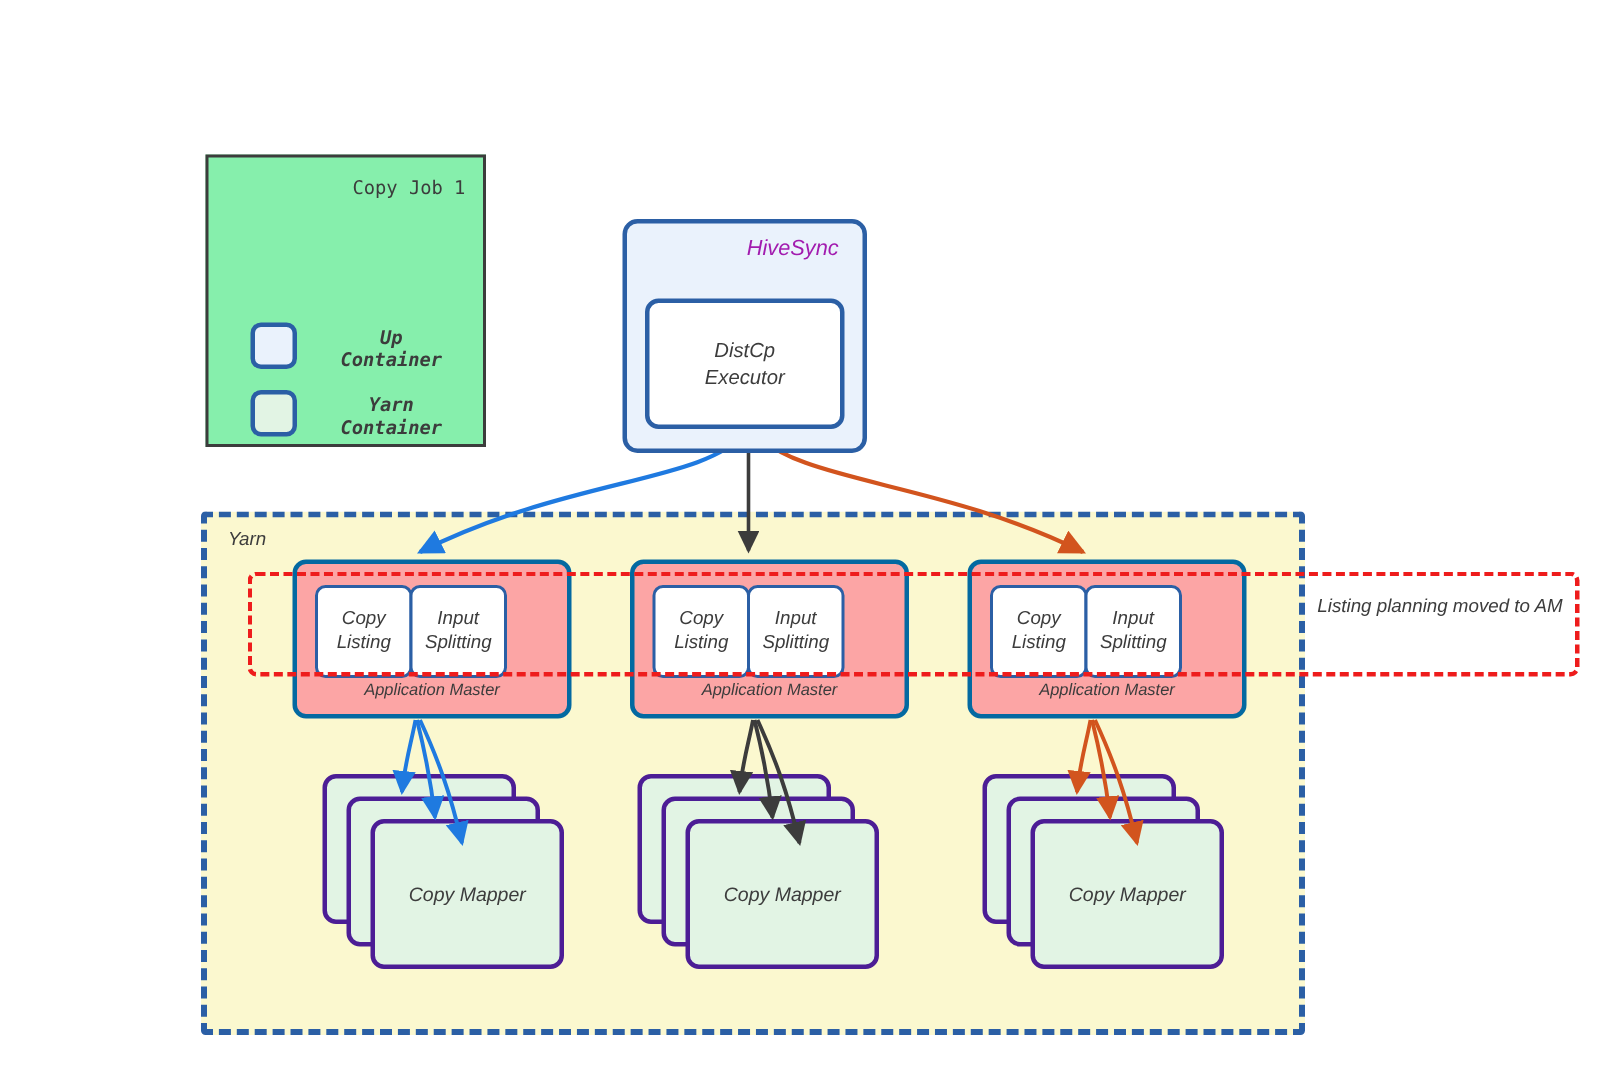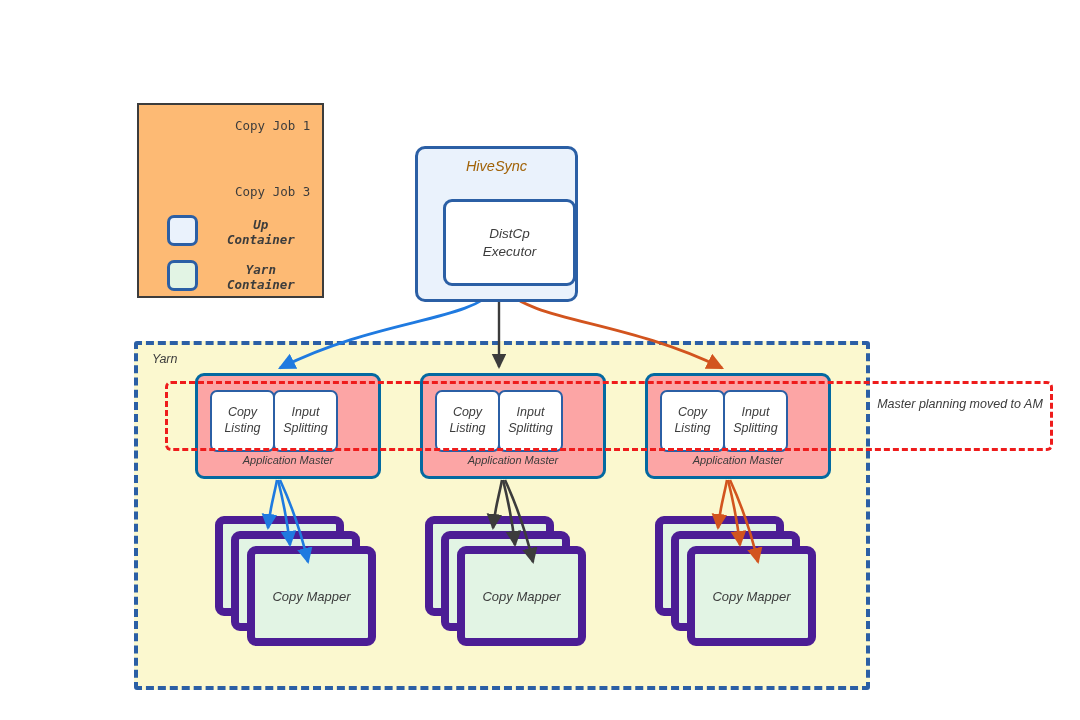--- a/index.html
+++ b/index.html
@@ -31,21 +31,21 @@
     justify-content: center;
     text-align: center;
   }
 
   
   #legend {
     left: 137px;
     top: 103px;
     width: 187px;
     height: 195px;
-    background: #fdba74;
+    background: #86efac;
     border: 2px solid #3c3c3c;
     display: block;
   }
   .legend-line-row {
     position: absolute;
     left: 8px;
     width: 172px;
     height: 26px;
   }
   .legend-label {
@@ -114,35 +114,35 @@
     display: block;
   }
   #hivesync-label {
     position: absolute;
     left: 415px;
     top: 158px;
     width: 163px;
     text-align: center;
     font-size: 14.5px;
     font-style: italic;
-    color: #a16207;
+    color: #a21caf;
+    padding-left: 32px;
   }
   #distcp-executor {
     left: 430px;
     top: 199px;
     width: 133px;
     height: 87px;
     background: #ffffff;
     border: 3px solid #2b5fa5;
     border-radius: 9px;
     font-size: 13.5px;
     font-style: italic;
     color: #3c3c3c;
     line-height: 1.28;
-    margin-left: 13px;
   }
 
   
   .am {
     width: 186px;
     height: 106px;
     top: 373px;
     background: #fca5a5;
     border: 3px solid #0369a1;
     border-radius: 9px;
@@ -178,21 +178,21 @@
     font-style: italic;
     color: #3c3c3c;
   }
 
   
   .mapper-card {
     position: absolute;
     width: 129px;
     height: 100px;
     background: #e2f4e4;
-    border: 8px solid #4c1d95;
+    border: 3px solid #4c1d95;
     border-radius: 9px;
     box-sizing: border-box;
   }
   .mapper-label {
     position: absolute;
     left: 0;
     right: 0;
     top: 50%;
     transform: translateY(-50%);
     text-align: center;
@@ -321,28 +321,25 @@
   <div class="mapper-label">Copy Mapper</div>
 </div>
 
 <div class="mapper-card" style="left:655px; top:516px; z-index:10"></div>
 <div class="mapper-card" style="left:671px; top:531px; z-index:11"></div>
 <div class="mapper-card" style="left:687px; top:546px; z-index:12">
   <div class="mapper-label">Copy Mapper</div>
 </div>
 
 <div class="node z-red" id="red-annotation"></div>
-<div class="z-red" id="red-annotation-text">Master planning moved to AM</div>
+<div class="z-red" id="red-annotation-text">Listing planning moved to AM</div>
 
 <div class="node z-over" id="legend">
   <div class="legend-line-row" style="top:8px">
     <span class="legend-label">Copy Job 1</span>
   </div>
-  <div class="legend-line-row" style="top:74px">
-    <span class="legend-label">Copy Job 3</span>
-  </div>
 
   <div class="legend-swatch up" style="left:28px; top:110px"></div>
   <div class="legend-swatch-label" style="top:112px">Up<br>Container</div>
 
   <div class="legend-swatch yarn" style="left:28px; top:155px"></div>
   <div class="legend-swatch-label" style="top:157px">Yarn<br>Container</div>
 </div>
 
 </body></html>

